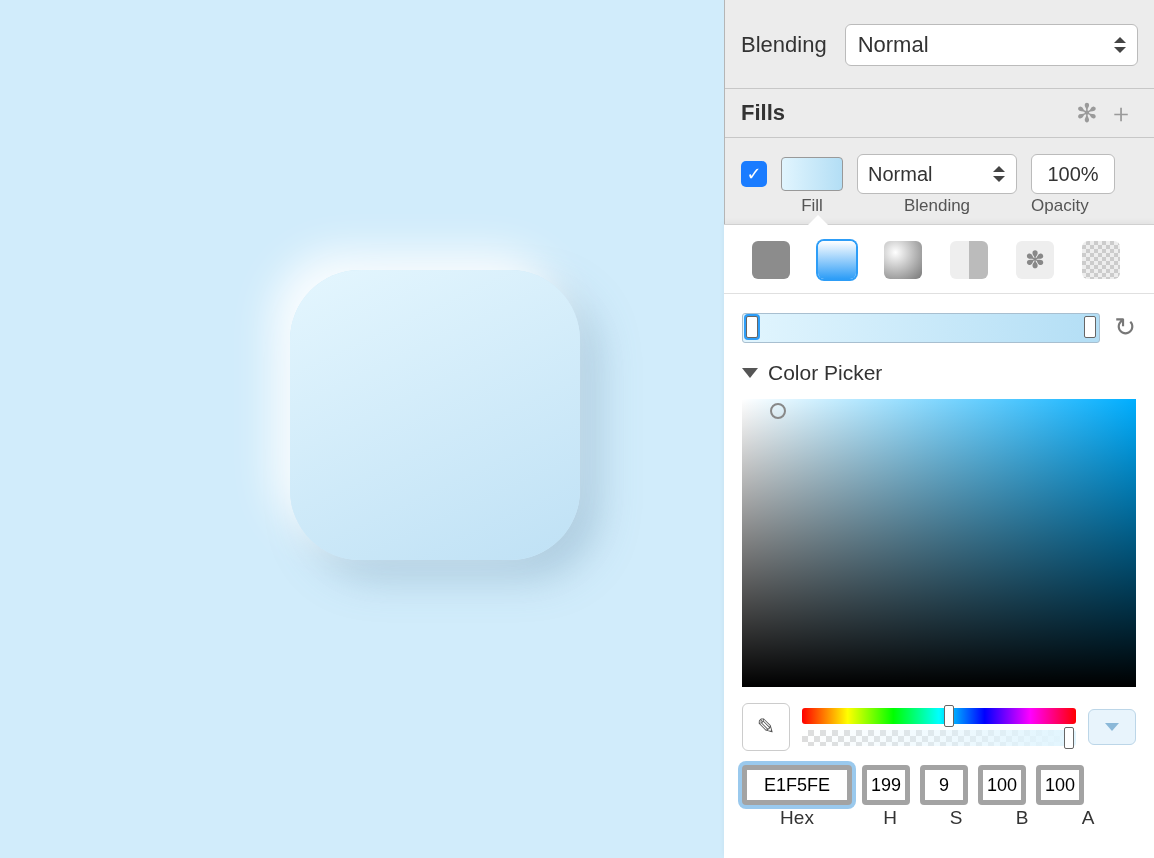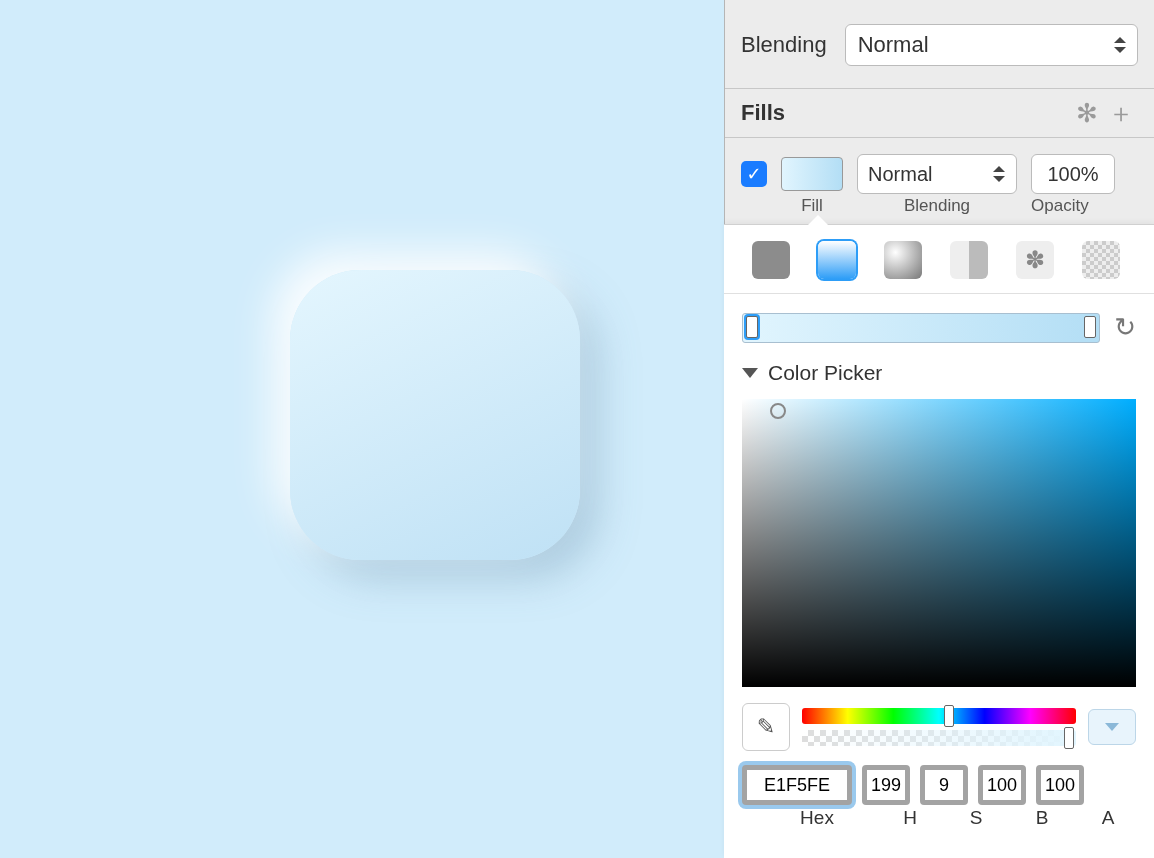--- a/index.html
+++ b/index.html
@@ -299,21 +299,20 @@
   font-size: 18px;
 }
 .val-hex { width: 110px; box-shadow: 0 0 0 4px #9ac9ed; }
 .val-num { width: 48px; }
 .inputs-labels {
   display: flex;
   gap: 10px;
   padding: 2px 18px 0 18px;
   font-size: 19px;
   color: #333;
-  justify-content: flex-end;
 }
 .inputs-labels span:nth-child(1){ width:110px; text-align:center; }
 .inputs-labels span:nth-child(n+2){ width:56px; text-align:center; }
 </style>
 </head>
 <body>
 
 <div class="canvas">
   <div class="shape"></div>
 </div>

